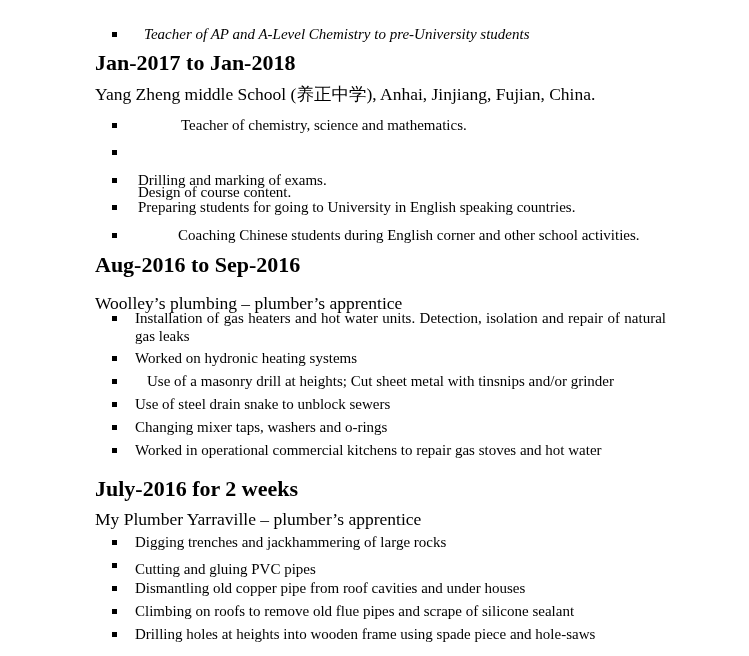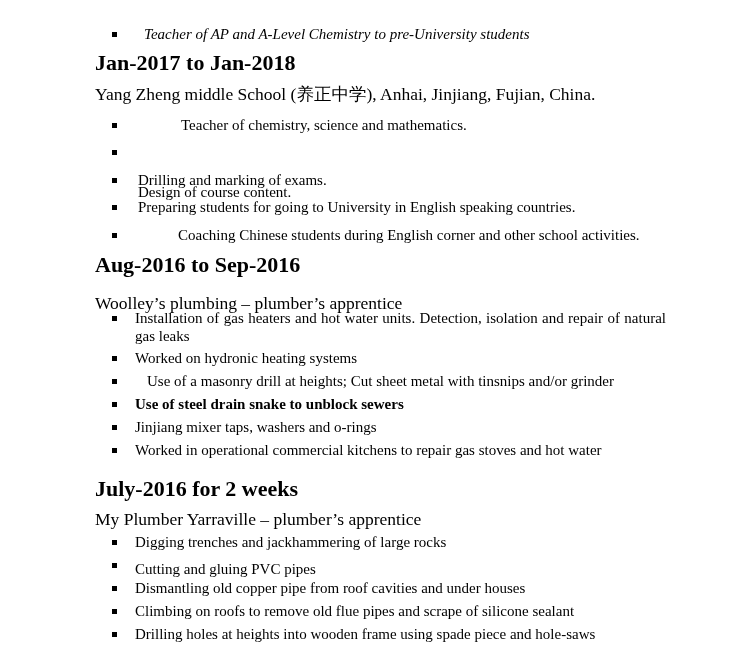--- a/index.html
+++ b/index.html
@@ -61,25 +61,25 @@
 <div class="bullet-row" style="top:349px;">
   <span class="bullet" style="left:112px; top:7px;"></span>
   <span class="btext" style="left:135px; top:0;">Worked on hydronic heating systems</span>
 </div>
 <div class="bullet-row" style="top:372px;">
   <span class="bullet" style="left:112px; top:7px;"></span>
   <span class="btext" style="left:147px; top:0;">Use of a masonry drill at heights; Cut sheet metal with tinsnips and/or grinder</span>
 </div>
 <div class="bullet-row" style="top:395px;">
   <span class="bullet" style="left:112px; top:7px;"></span>
-  <span class="btext" style="left:135px; top:0;font-weight:bold;">Use of steel drain snake to unblock sewers</span>
+  <span class="btext" style="left:135px; top:0;">Use of steel drain snake to unblock sewers</span>
 </div>
 <div class="bullet-row" style="top:418px;">
   <span class="bullet" style="left:112px; top:7px;"></span>
-  <span class="btext" style="left:135px; top:0;">Jinjiang mixer taps, washers and o-rings</span>
+  <span class="btext" style="left:135px; top:0;">Changing mixer taps, washers and o-rings</span>
 </div>
 <div class="bullet-row" style="top:441px;">
   <span class="bullet" style="left:112px; top:7px;"></span>
   <span class="btext" style="left:135px; top:0;">Worked in operational commercial kitchens to repair gas stoves and hot water</span>
 </div>
 
 <div class="abs heading" style="left:95px; top:479px;">July-2016 for 2 weeks</div>
 <div class="abs employer" style="left:95px; top:508px;">My Plumber Yarraville – plumber’s apprentice</div>
 
 <div class="bullet-row" style="top:533px;">

